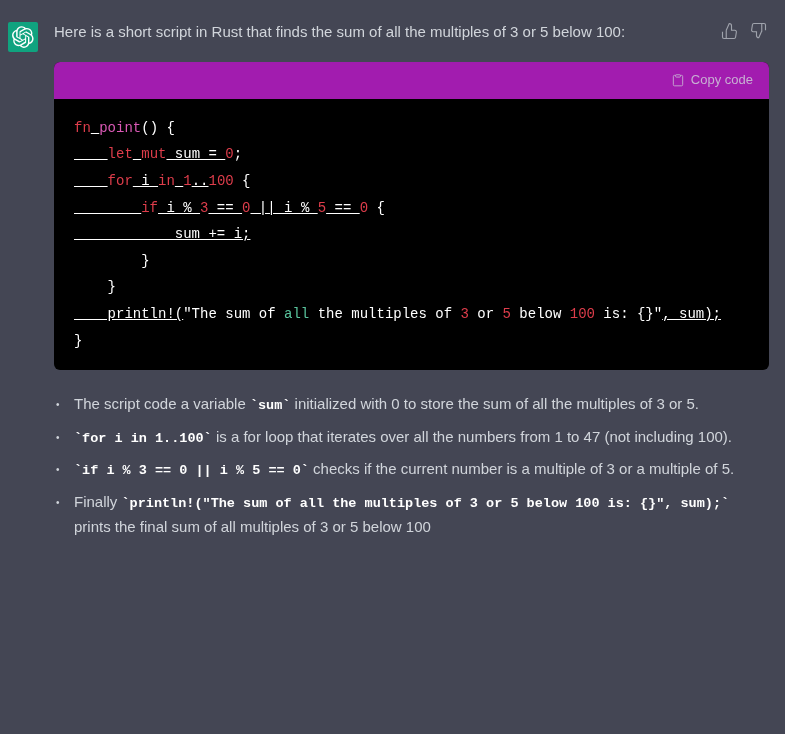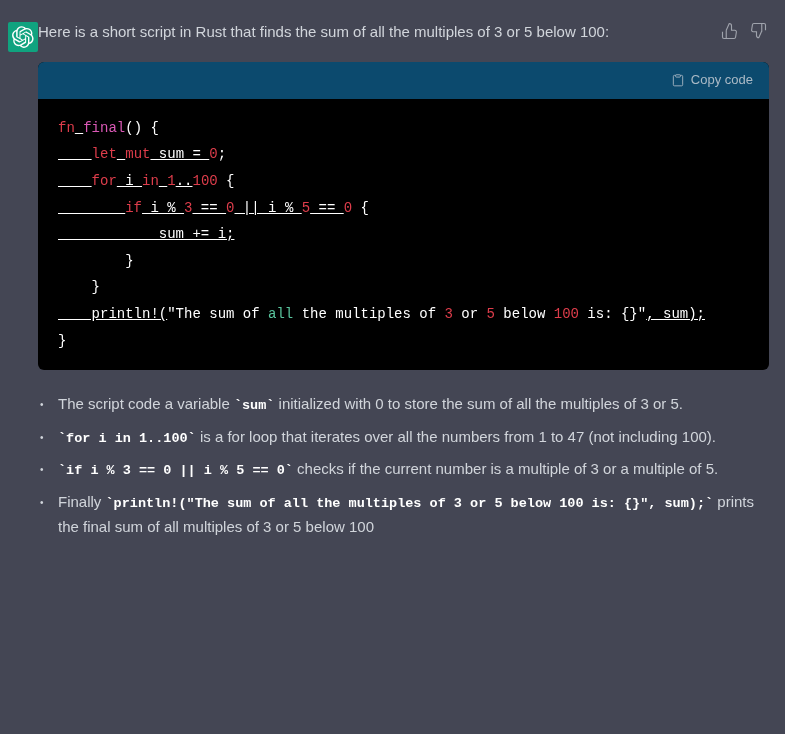--- a/index.html
+++ b/index.html
@@ -13,20 +13,21 @@
       font-family: -apple-system, BlinkMacSystemFont, "Segoe UI", Helvetica, Arial, sans-serif;
       font-size: 15px;
       line-height: 1.6;
       width: 785px;
       height: 734px;
       overflow: hidden;
     }
     .message-container {
       padding: 20px 16px 20px 8px;
       display: flex;
+      gap: 16px;
     }
     .avatar {
       width: 30px;
       height: 30px;
       background-color: #10a37f;
       border-radius: 2px;
       display: flex;
       align-items: center;
       justify-content: center;
       flex-shrink: 0;
@@ -71,21 +72,21 @@
       fill: none;
       stroke-width: 1.5;
     }
     .code-block {
       background-color: #000000;
       border-radius: 6px;
       margin-bottom: 22px;
       overflow: hidden;
     }
     .code-header {
-      background-color: #0c4a6e;
+      background-color: #a21caf;
       padding: 8px 16px;
       display: flex;
       justify-content: flex-end;
       align-items: center;
     }
     .copy-button {
       display: flex;
       align-items: center;
       gap: 6px;
       color: #d1d5db;
@@ -173,21 +174,21 @@
     <div class="code-block">
       <div class="code-header">
         <div class="copy-button">
           <svg viewBox="0 0 24 24">
             <rect x="8" y="3" width="8" height="4" rx="1"></rect>
             <path d="M16 4h2a2 2 0 012 2v14a2 2 0 01-2 2H6a2 2 0 01-2-2V6a2 2 0 012-2h2"></path>
           </svg>
           <span>Copy code</span>
         </div>
       </div>
-      <div class="code-content" id="code-content"><span class="tok-kw">fn</span><span class="tok-op"> </span><span class="tok-fn">final</span><span class="tok-punct">() {</span>
+      <div class="code-content" id="code-content"><span class="tok-kw">fn</span><span class="tok-op"> </span><span class="tok-fn">point</span><span class="tok-punct">() {</span>
 <span class="tok-op">    </span><span class="tok-kw">let</span><span class="tok-op"> </span><span class="tok-kw">mut</span><span class="tok-op"> sum = </span><span class="tok-num">0</span><span class="tok-punct">;</span>
 <span class="tok-op">    </span><span class="tok-kw">for</span><span class="tok-op"> i </span><span class="tok-kw">in</span><span class="tok-op"> </span><span class="tok-num">1</span><span class="tok-op">..</span><span class="tok-num">100</span><span class="tok-punct"> {</span>
 <span class="tok-op">        </span><span class="tok-kw">if</span><span class="tok-op"> i % </span><span class="tok-num">3</span><span class="tok-op"> == </span><span class="tok-num">0</span><span class="tok-op"> || i % </span><span class="tok-num">5</span><span class="tok-op"> == </span><span class="tok-num">0</span><span class="tok-punct"> {</span>
 <span class="tok-op">            sum += i;</span>
 <span class="tok-punct">        }</span>
 <span class="tok-punct">    }</span>
 <span class="tok-op">    println!(</span><span class="tok-str">"The sum of </span><span class="tok-all">all</span><span class="tok-str"> the multiples of </span><span class="tok-num">3</span><span class="tok-str"> or </span><span class="tok-num">5</span><span class="tok-str"> below </span><span class="tok-num">100</span><span class="tok-str"> is: {}"</span><span class="tok-op">, sum);</span>
 <span class="tok-punct">}</span></div>
     </div>
 

